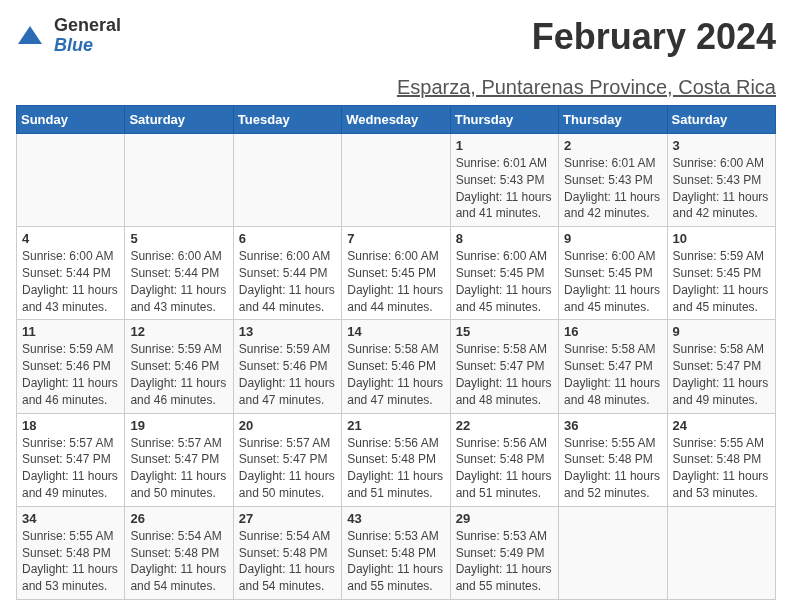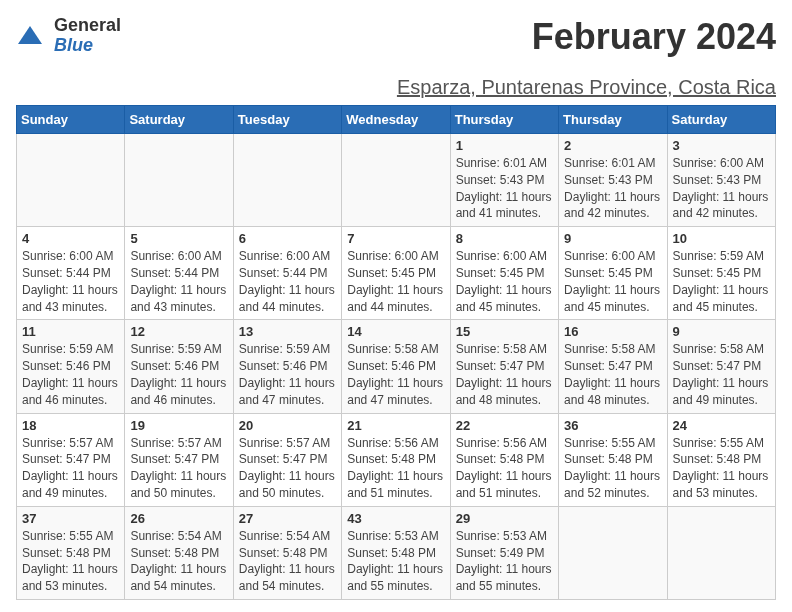--- a/index.html
+++ b/index.html
@@ -267,21 +267,21 @@
         </td>
         <td>
           <span class="day-number">24</span>
           <div class="day-info" style="white-space: pre-line;">Sunrise: 5:55 AM
 Sunset: 5:48 PM
 Daylight: 11 hours and 53 minutes.</div>
         </td>
       </tr>
       <tr>
         <td>
-          <span class="day-number">37</span>
+          <span class="day-number">34</span>
           <div class="day-info" style="white-space: pre-line;">Sunrise: 5:55 AM
 Sunset: 5:48 PM
 Daylight: 11 hours and 53 minutes.</div>
         </td>
         <td>
           <span class="day-number">26</span>
           <div class="day-info" style="white-space: pre-line;">Sunrise: 5:54 AM
 Sunset: 5:48 PM
 Daylight: 11 hours and 54 minutes.</div>
         </td>

